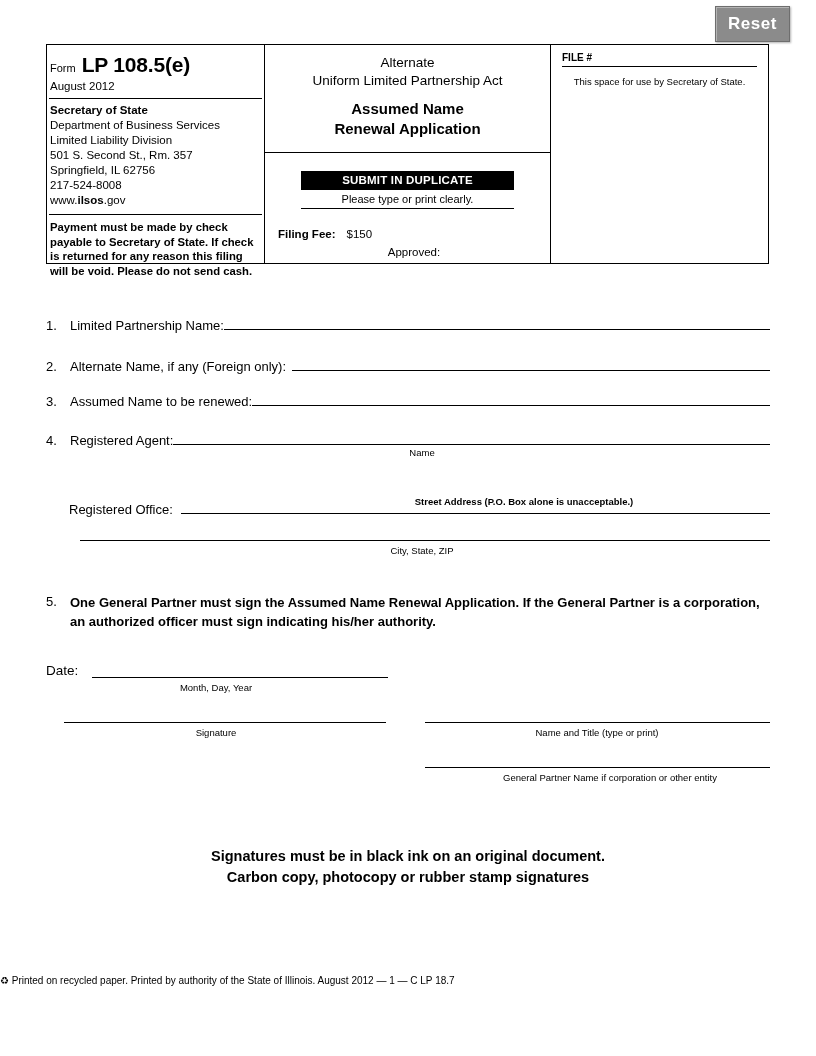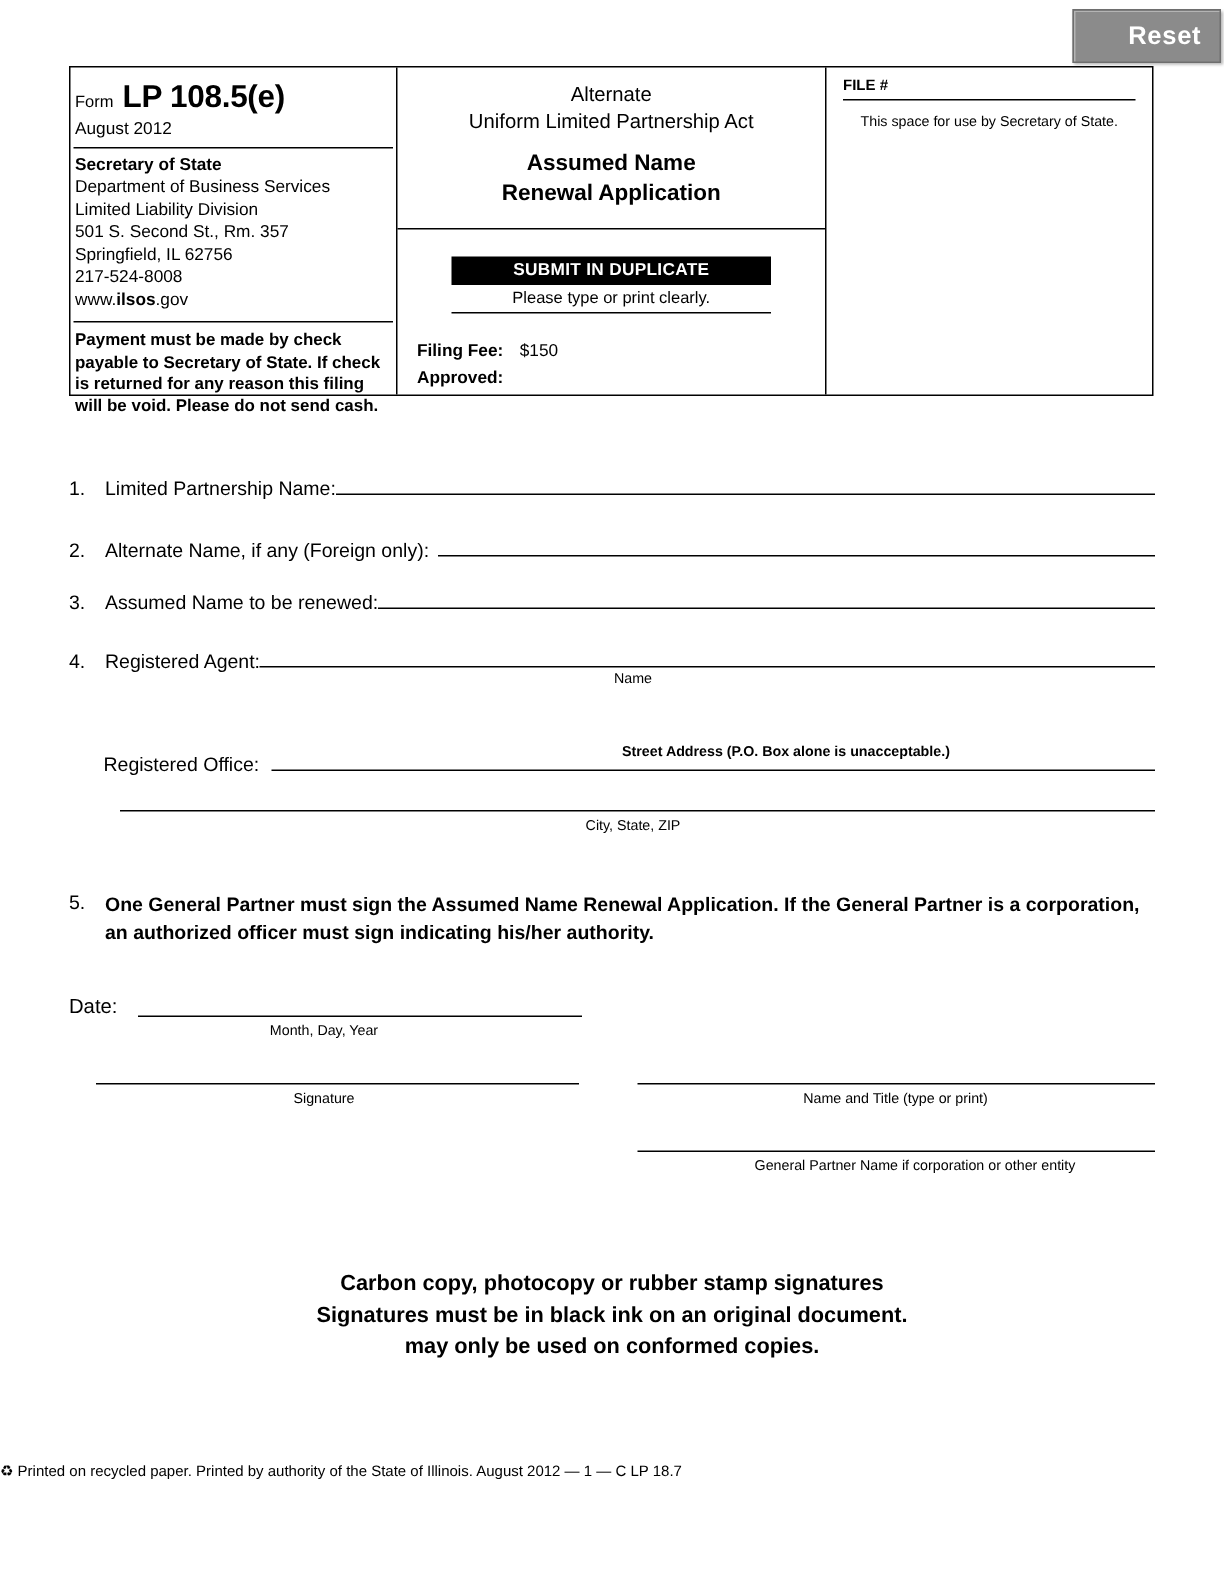--- a/index.html
+++ b/index.html
@@ -28,21 +28,20 @@
     color: #ffffff;
     font-size: 17px;
     font-weight: bold;
     letter-spacing: .5px;
     display: flex;
     align-items: center;
     justify-content: center;
     box-shadow: inset 1px 1px 0 #b4b4b4, 1px 1px 2px rgba(0,0,0,.3);
     cursor: pointer;
     font-family: "Liberation Sans", sans-serif;
-    padding-left: 24px;
   }
 
   
   .header {
     position: absolute;
     left: 46px;
     top: 44px;
     width: 723px;
     height: 220px;
     border: 1.5px solid #000;
@@ -147,22 +146,23 @@
     border-top: 1px solid #000;
   }
   .fee-row {
     font-size: 11.5px;
     font-weight: bold;
     padding: 19px 0 0 13px;
   }
   .fee-row span.amt { font-weight: normal; margin-left: 11px;}
   .appr-row {
     font-size: 11.5px;
-    font-weight: bold;
+    font-weight: normal;
     padding: 6px 0 0 13px;
+    text-align: center;
   }
 
   
   .file-label {
     font-size: 10px;
     font-weight: bold;
     padding: 7px 0 0 11px;
   }
   .file-rule {
     border-top: 1px solid #000;
@@ -335,18 +335,17 @@
 <div class="blankline" style="left:64px; top:722px; width:322px;"></div>
 <div class="caption" style="left:124px; top:727px; width:184px;">Signature</div>
 
 <div class="blankline" style="left:425px; top:722px; width:345px;"></div>
 <div class="caption" style="left:505px; top:727px; width:184px;">Name and Title (type or print)</div>
 
 <div class="blankline" style="left:425px; top:767px; width:345px;"></div>
 <div class="caption" style="left:480px; top:772px; width:260px;">General Partner Name if corporation or other entity</div>
 
 <div class="closing">
+  <div>Signatures must be in black ink on an original document.</div>
   <div>Carbon copy, photocopy or rubber stamp signatures</div>
-  <div>Signatures must be in black ink on an original document.</div>
-  <div>may only be used on conformed copies.</div>
 </div>
 
 <div class="footer">♻ Printed on recycled paper. Printed by authority of the State of Illinois. August 2012 — 1 — C LP 18.7</div>
 
 </body></html>

